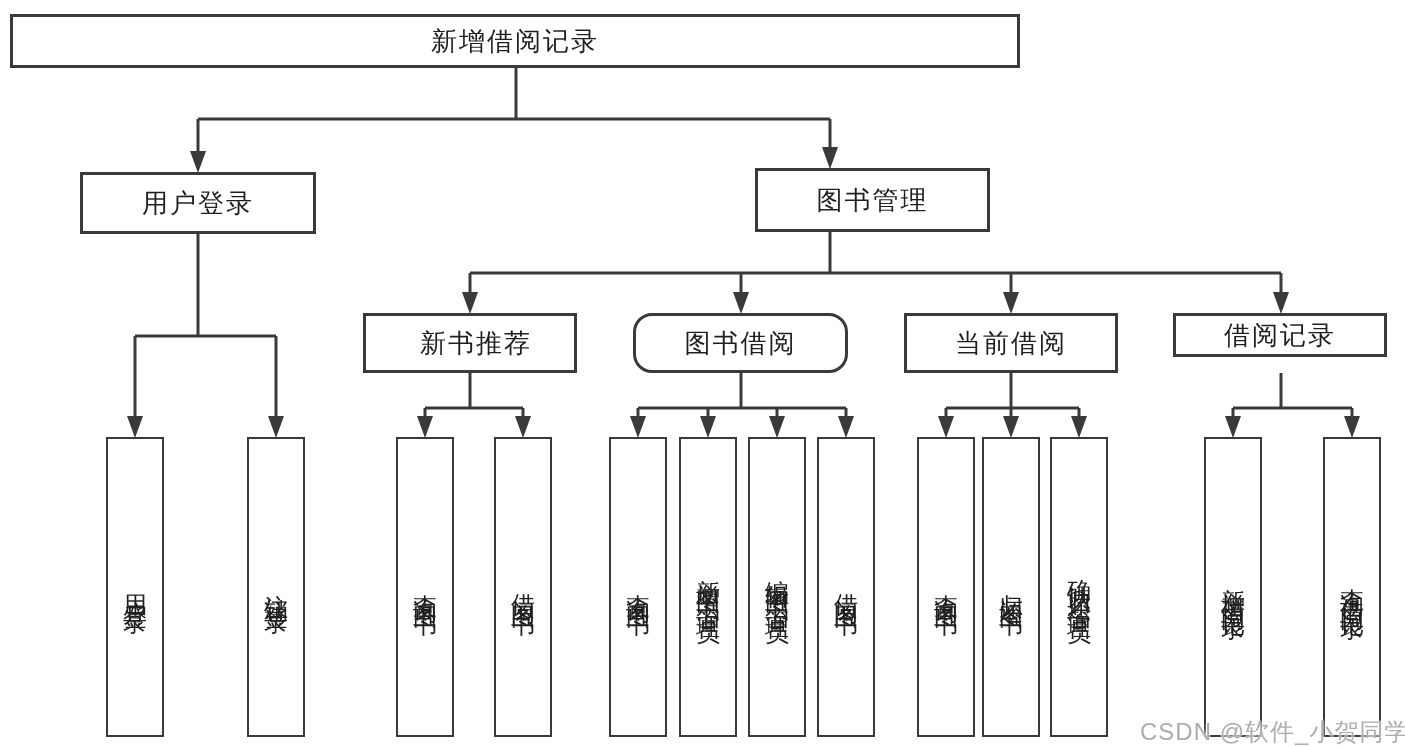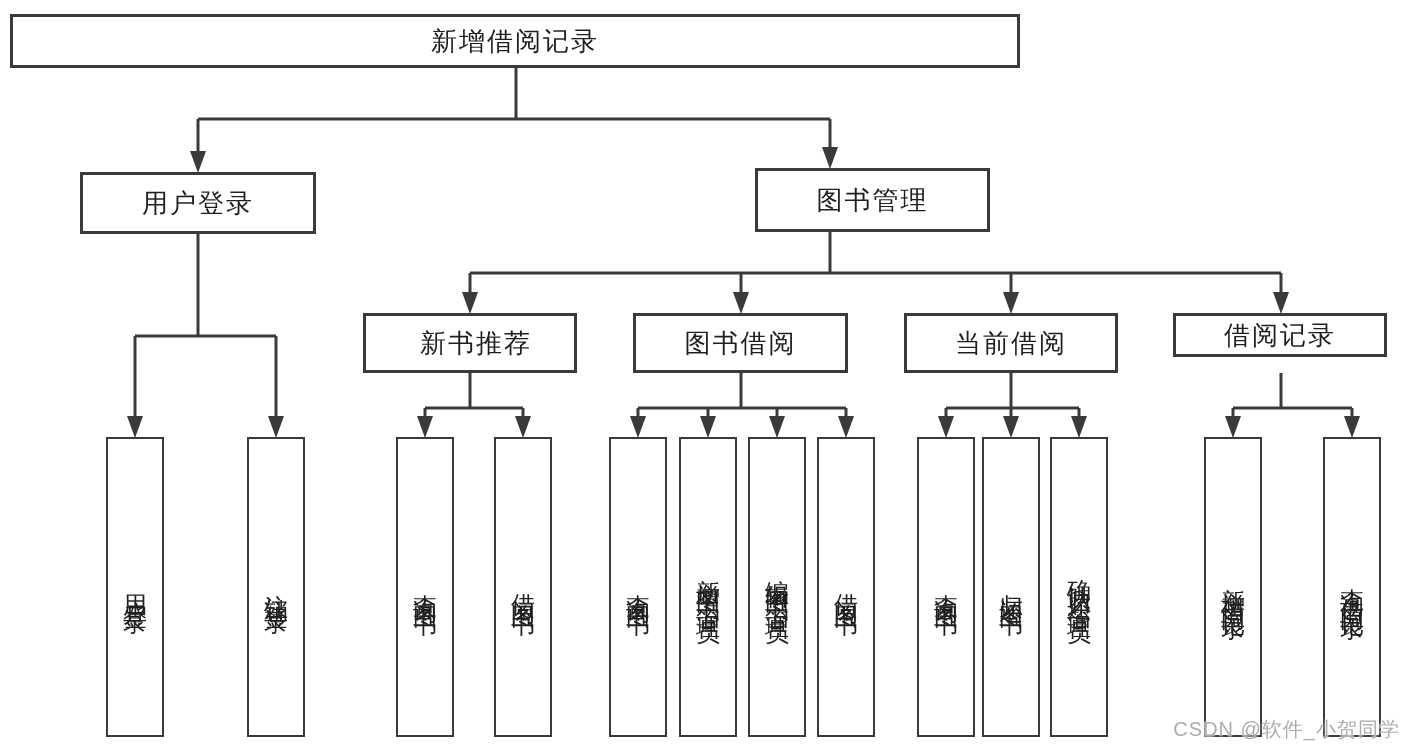--- a/index.html
+++ b/index.html
@@ -46,21 +46,21 @@
     text-orientation: mixed;
     font-size: 24px;
     letter-spacing: 6px;
     line-height: 1;
   }
   
   .n-root            { left: 10px;   top: 14px;  width: 1010px; height: 54px; }
   .n-user-login      { left: 80px;   top: 172px; width: 236px;  height: 62px; }
   .n-book-mgmt       { left: 712px;  top: 168px; width: 235px;  height: 64px; margin-left: 43px; }
   .n-new-book        { left: 363px;  top: 313px; width: 214px;  height: 60px; padding-left: 12px; }
-  .n-book-borrow     { left: 633px;  top: 313px; width: 215px;  height: 60px; }
+  .n-book-borrow     { left: 633px;  top: 313px; width: 215px;  height: 60px; border-radius: 19px; }
   .n-current-borrow  { left: 904px;  top: 313px; width: 214px;  height: 60px; text-align: right; }
   .n-borrow-records  { left: 1173px; top: 313px; width: 214px;  height: 44px; }
   .leaf { top: 437px; width: 58px; height: 300px; }
   .lf-1  { left: 106px; }
   .lf-2  { left: 247px; }
   .lf-3  { left: 396px; }
   .lf-4  { left: 494px; }
   .lf-5  { left: 609px; }
   .lf-6  { left: 679px; }
   .lf-7  { left: 748px; }
@@ -68,22 +68,22 @@
   .lf-9  { left: 917px; }
   .lf-10 { left: 982px; }
   .lf-11 { left: 1050px; }
   .lf-12 { left: 1204px; }
   .lf-13 { left: 1323px; }
   .watermark {
     position: absolute;
     left: 1140px;
     top: 716px;
     width: 260px;
-    text-align: right;
-    font-size: 20px;
+    text-align: left;
+    font-size: 24px;
     color: rgba(168,168,168,0.95);
     text-shadow: 0 0 3px #ffffff, 0 0 2px #ffffff;
     white-space: nowrap;
     letter-spacing: 1px;
   }
 </style>
 </head>
 <body>
 
 <div class="canvas">

